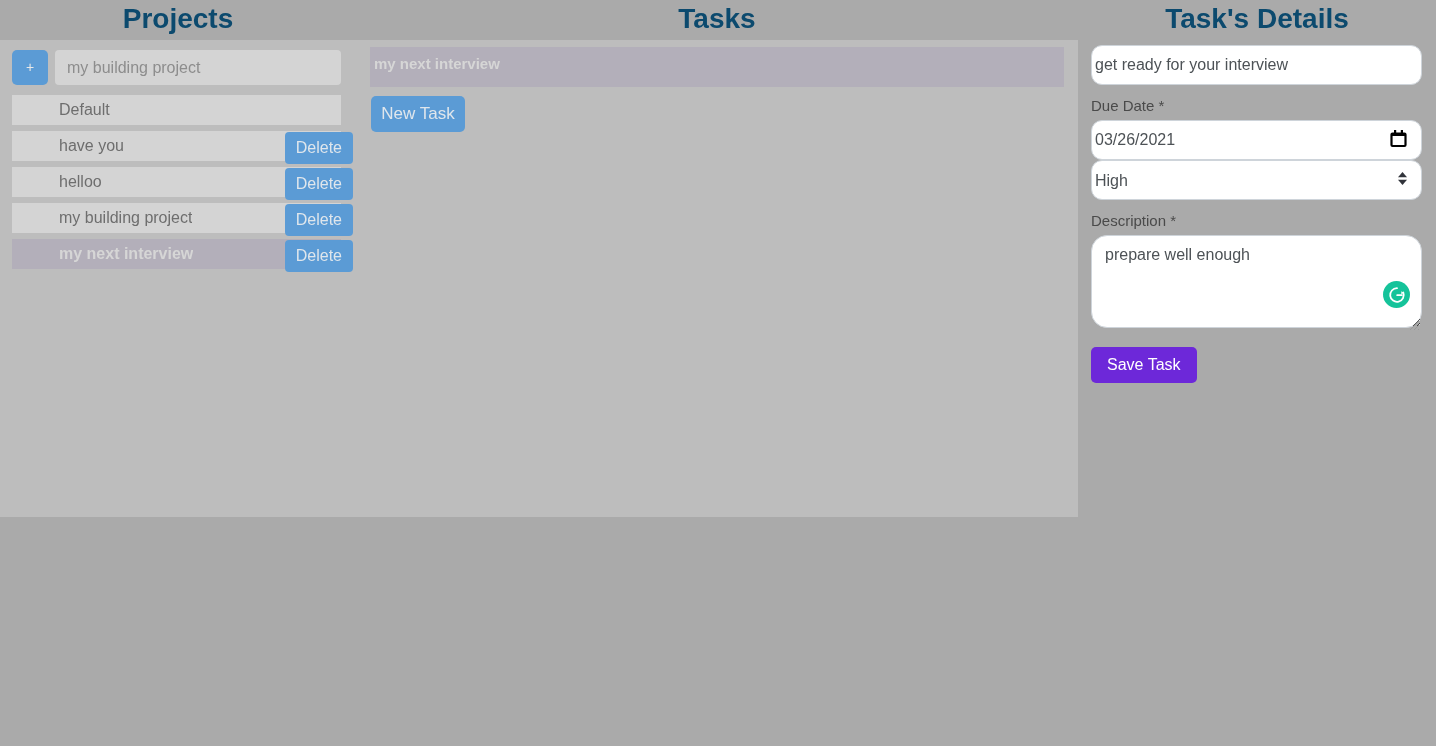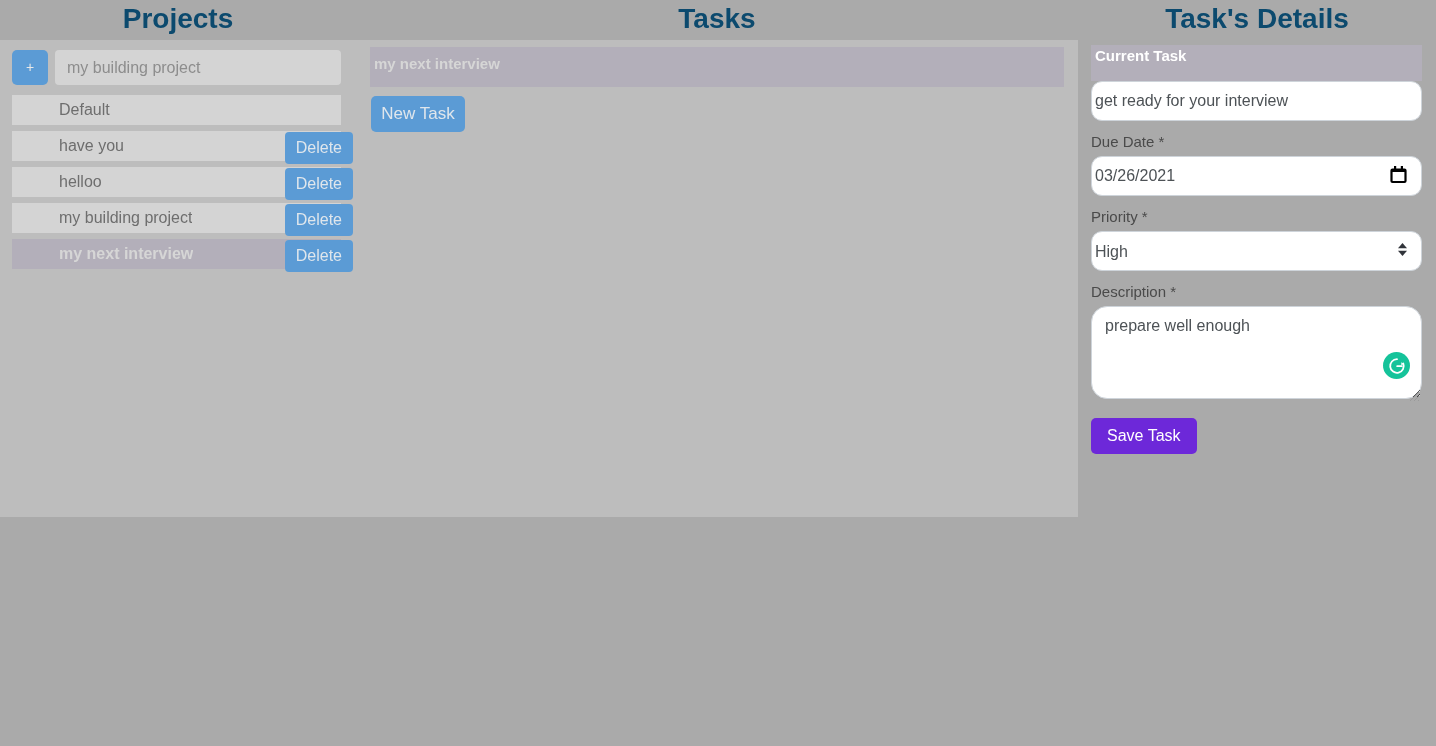--- a/index.html
+++ b/index.html
@@ -344,40 +344,36 @@
           <span class="task-label">my next interview</span>
         </div>
       </div>
   </div>
   <button class="new-task-btn">New Task</button>
 
   <div class="panel panel-details"></div>
 
   <div class="details-inner">
 
-    <div class="current-task-bar">
-      <span class="current-task-label">Current Task</span>
-    </div>
 
     <input class="text-input" type="text" value="get ready for your interview" style="">
 
     <div class="field-label">Due Date *</div>
     <div class="date-wrap">
       <input class="date-input" type="text" value="03/26/2021" style="">
       <span class="cal-icon">
         <svg width="19" height="19" viewBox="0 0 19 19">
           <rect x="2.5" y="4.5" width="14" height="12.5" rx="1" fill="#fff" stroke="#000" stroke-width="2.2"></rect>
           <rect x="2.5" y="4.5" width="14" height="2.5" fill="#000"></rect>
           <rect x="5" y="1" width="2.2" height="4" fill="#000"></rect>
           <rect x="11.8" y="1" width="2.2" height="4" fill="#000"></rect>
         </svg>
       </span>
     </div>
 
-    <div class="field-label">Priority *</div>
     <div class="select-wrap">
       <select class="select-input" id="priority-select"><option value="High">High</option><option value="Medium">Medium</option><option value="Low">Low</option></select>
       <span class="sel-icon">
         <svg width="13" height="19" viewBox="0 0 13 19">
           <polygon points="6.5,3 11,8.2 2,8.2" fill="#31343b"></polygon>
           <polygon points="6.5,16 11,10.8 2,10.8" fill="#31343b"></polygon>
         </svg>
       </span>
     </div>
 

